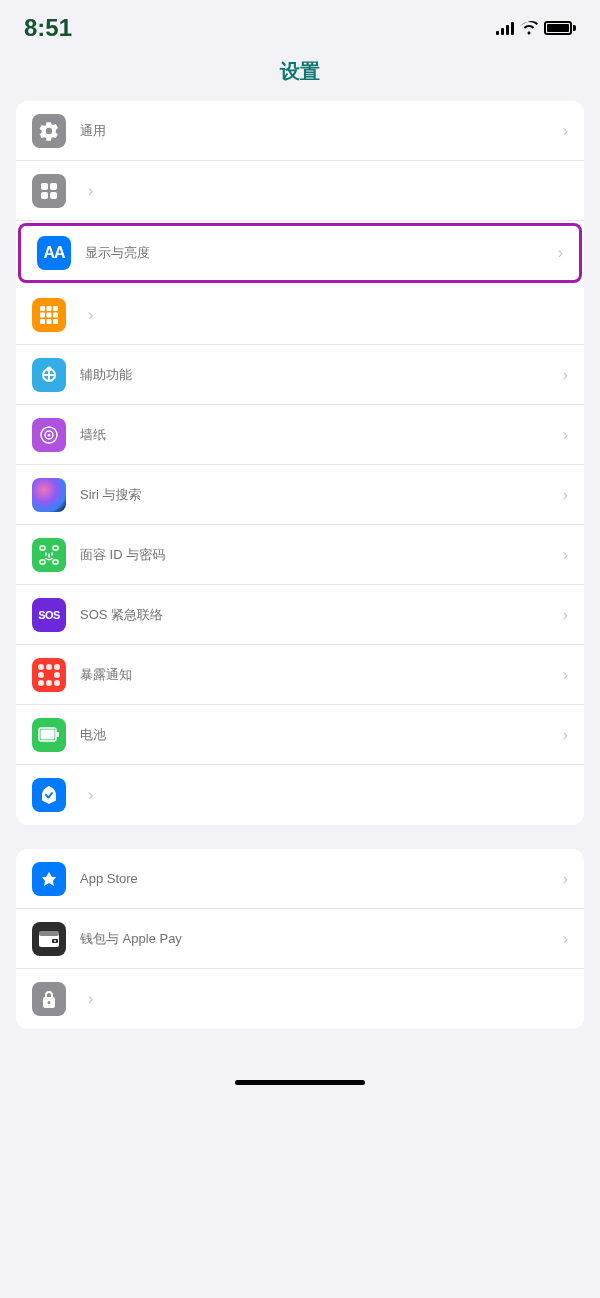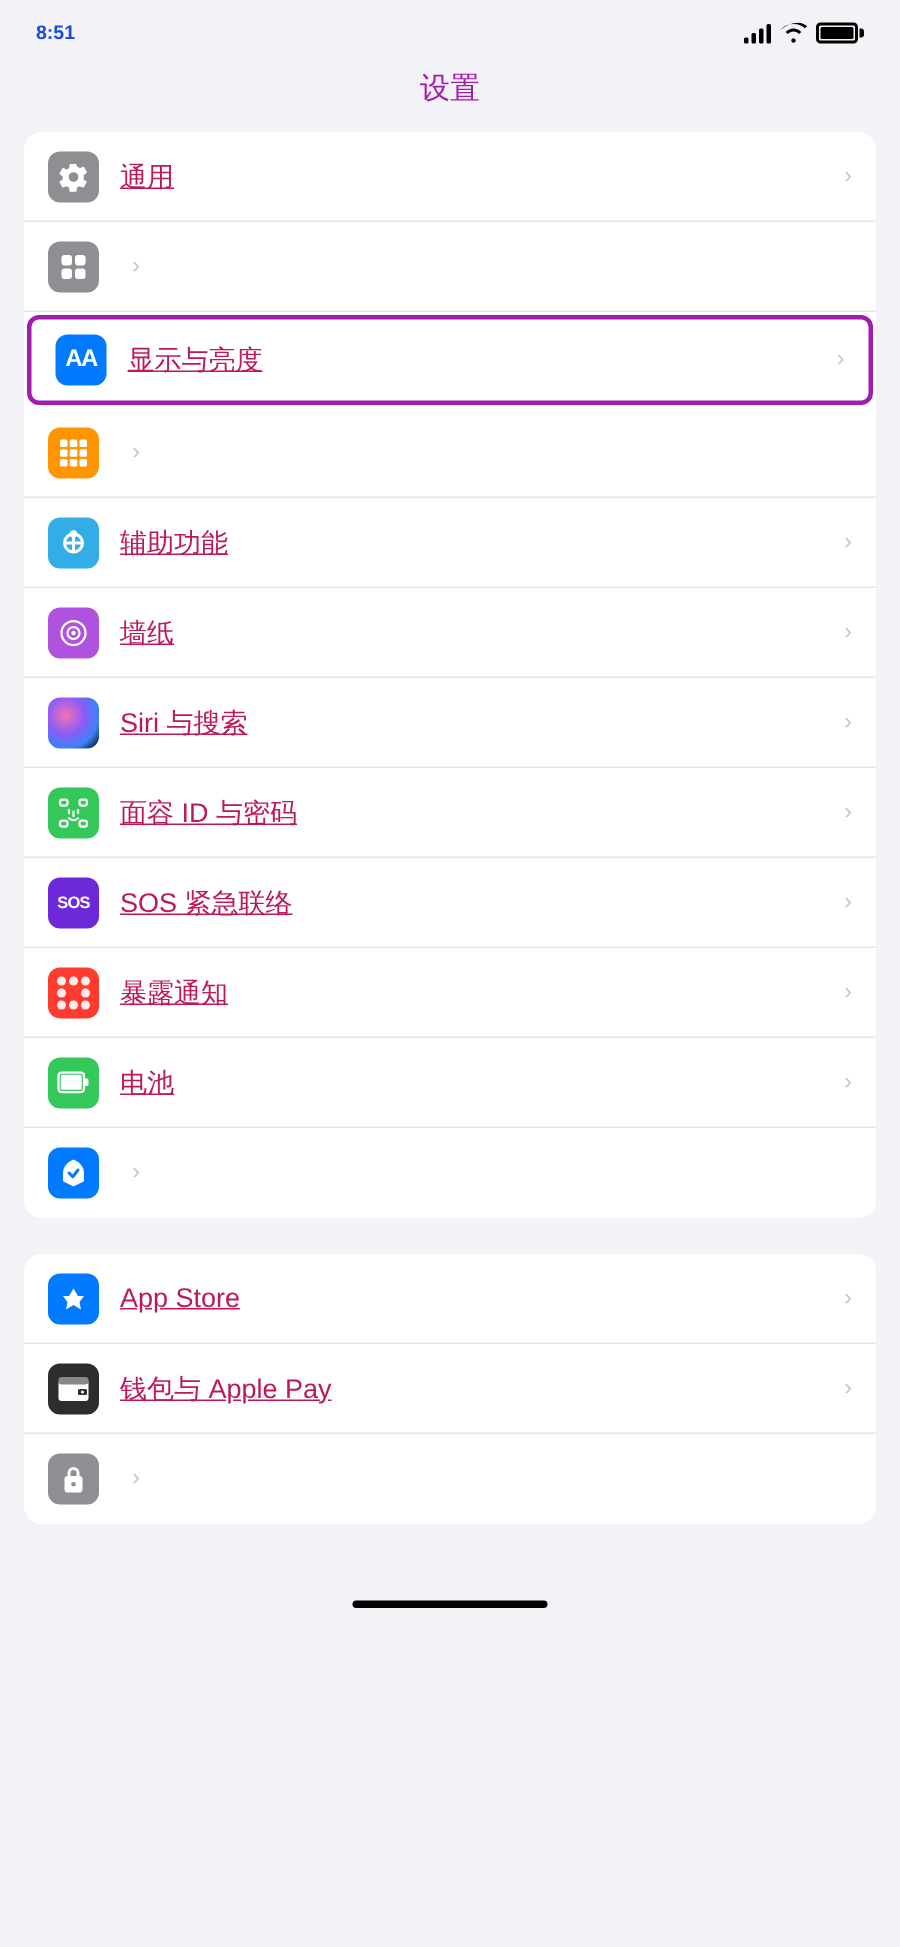--- a/index.html
+++ b/index.html
@@ -15,23 +15,23 @@
 
     
     .status-bar {
       display: flex;
       justify-content: space-between;
       align-items: center;
       padding: 14px 24px 8px 24px;
       background: #f2f2f7;
     }
     .status-time {
-      font-size: 13px;
+      font-size: 24px;
       font-weight: 600;
-      color: #1d4ed8;
+      color: #14532d;
     }
     .status-icons {
       display: flex;
       align-items: center;
       gap: 6px;
     }
     .signal-bars {
       display: flex;
       align-items: flex-end;
       gap: 2px;
@@ -82,22 +82,22 @@
       height: 6px;
       background: #000;
       border-radius: 0 2px 2px 0;
       margin-left: 1px;
     }
 
     
     .page-title {
       text-align: center;
       font-size: 20px;
-      font-weight: 400;
-      color: #a21caf;
+      font-weight: 700;
+      color: #0f766e;
       padding: 8px 0 16px 0;
     }
 
     
     .settings-section {
       background: #fff;
       border-radius: 12px;
       margin: 0 16px 24px 16px;
       overflow: hidden;
     }
@@ -131,23 +131,22 @@
       display: flex;
       align-items: center;
       justify-content: center;
       font-size: 18px;
       color: #fff;
       font-weight: 700;
     }
 
     .item-label {
       flex: 1;
-      font-size: 18px;
-      color: #be185d;
-      text-decoration: underline;
+      font-size: 13px;
+      color: #737373;
     }
 
     .chevron {
       color: #c7c7cc;
       font-size: 16px;
       margin-left: 8px;
     }
 
     
     .icon-gray { background: #8e8e93; }

